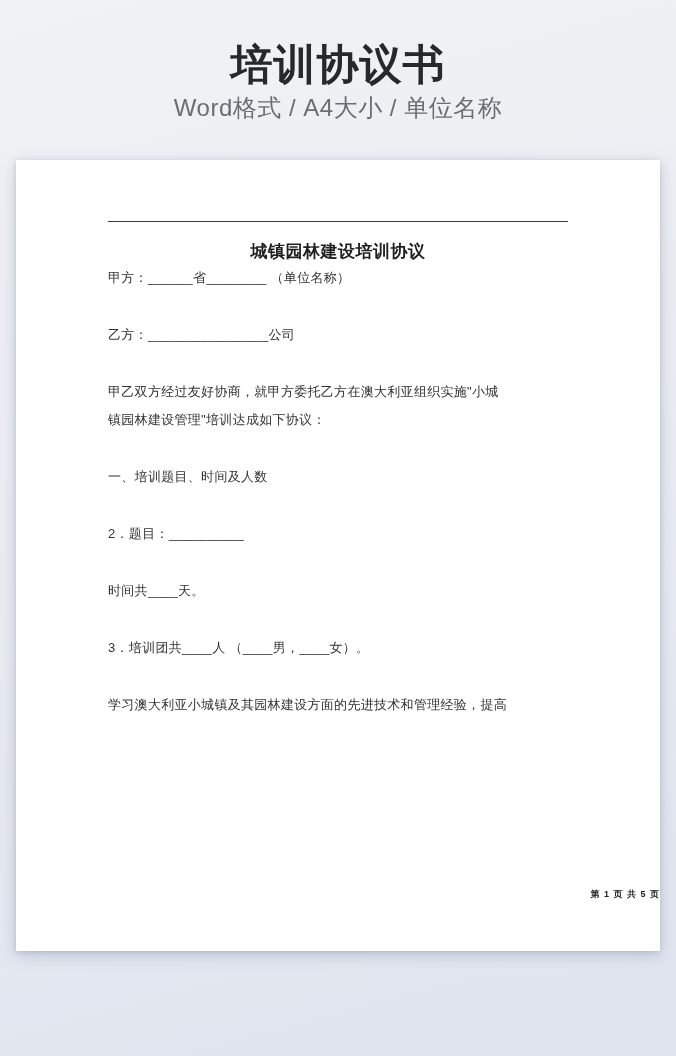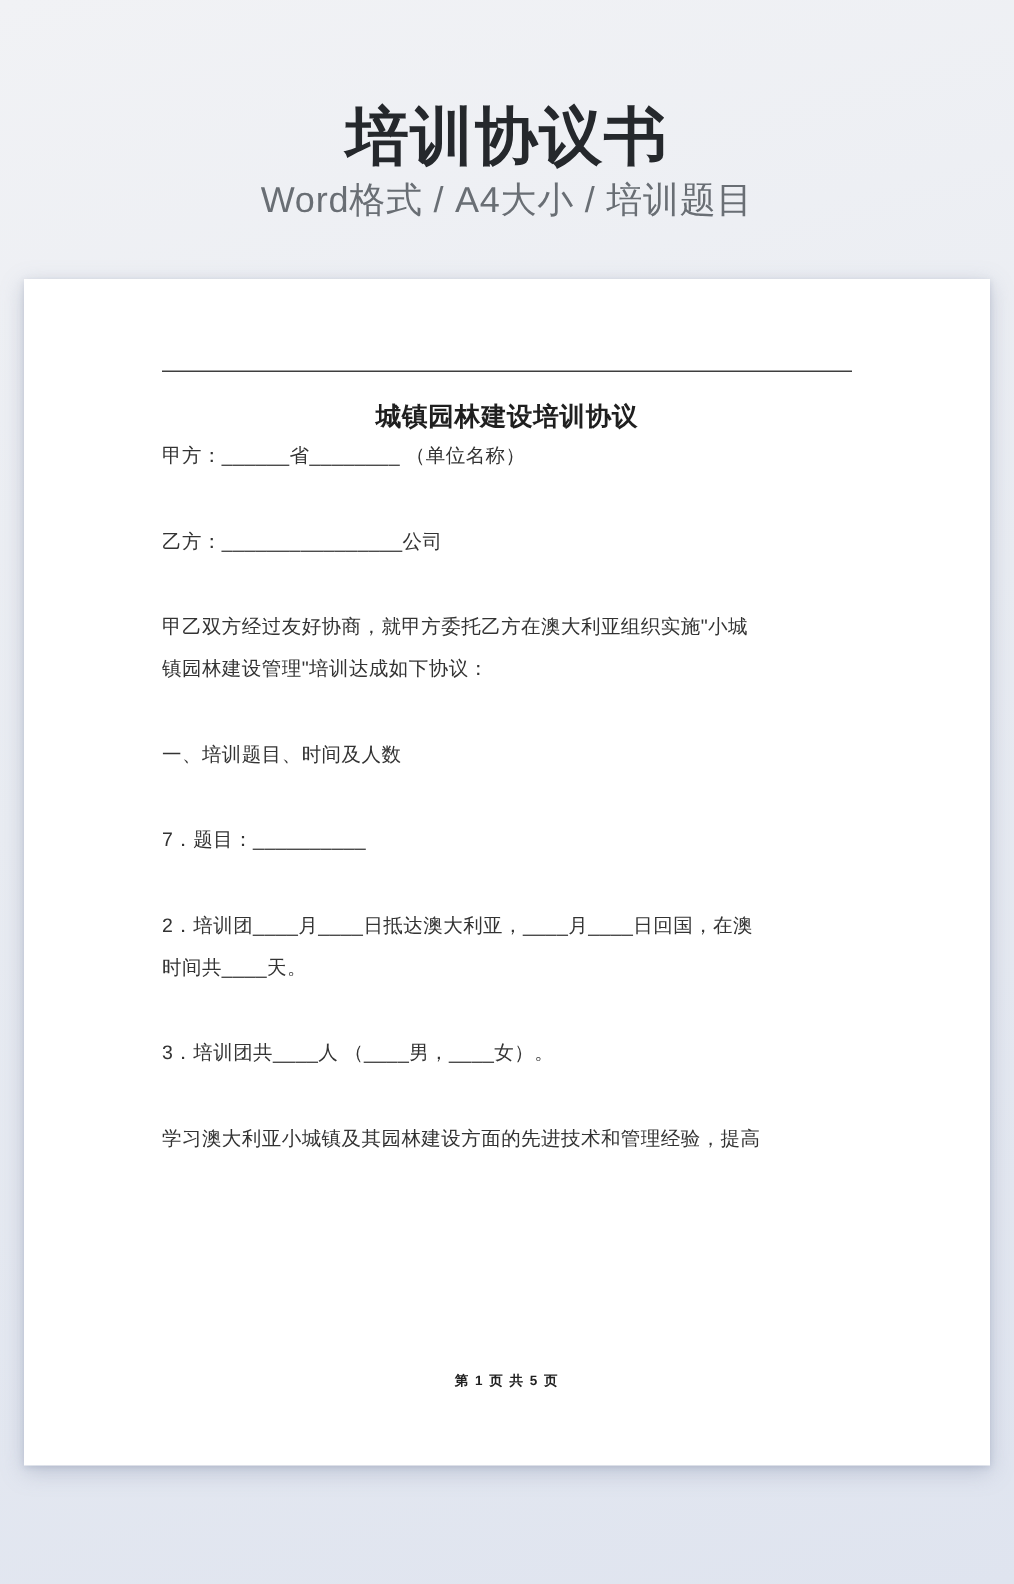--- a/index.html
+++ b/index.html
@@ -6,21 +6,21 @@
   html, body {
     width: 676px; height: 1056px;
     font-family: "Liberation Sans", "DejaVu Sans", sans-serif;
     overflow: hidden;
   }
   body {
     background: linear-gradient(165deg, #f1f2f5 0%, #e9ecf2 45%, #dfe4ef 100%);
   }
 
   
-  .banner { padding-top: 66px; text-align: center; }
+  .banner { padding-top: 40px; text-align: center; }
   .banner-title {
     font-size: 42px; line-height: 50px; font-weight: 700;
     color: #25282c; letter-spacing: 1px;
   }
   .banner-subtitle {
     margin-top: 2px; font-size: 24px; line-height: 32px;
     color: #696e74; letter-spacing: 0.5px;
   }
 
   
@@ -48,32 +48,32 @@
   .doc-body { }
   .doc-block { margin-bottom: 29px; }
   .doc-line {
     font-size: 13px; line-height: 28px;
     color: #333333; letter-spacing: 0.3px;
     white-space: nowrap;
   }
   .doc-footer {
     position: absolute;
     left: 0; right: 0; bottom: 51px;
-    text-align: center;
+    text-align: right;
     font-size: 9px; line-height: 12px; font-weight: 700;
     color: #222222; letter-spacing: 1px;
     white-space: nowrap;
   }
 </style>
 </head>
 <body>
 
 <div class="banner">
   <div class="banner-title">培训协议书</div>
-  <div class="banner-subtitle">Word格式 / A4大小 / 培训题目</div>
+  <div class="banner-subtitle">Word格式 / A4大小 / 单位名称</div>
 </div>
 
 <div class="doc-page">
   <div class="doc-rule"></div>
   <div class="doc-title">城镇园林建设培训协议</div>
 
   <div class="doc-body">
     <div class="doc-block">
       <div class="doc-line">甲方：______省________ （单位名称）</div>
     </div>
@@ -81,24 +81,23 @@
       <div class="doc-line">乙方：________________公司</div>
     </div>
     <div class="doc-block">
       <div class="doc-line">甲乙双方经过友好协商，就甲方委托乙方在澳大利亚组织实施"小城</div>
       <div class="doc-line">镇园林建设管理"培训达成如下协议：</div>
     </div>
     <div class="doc-block">
       <div class="doc-line">一、培训题目、时间及人数</div>
     </div>
     <div class="doc-block">
-      <div class="doc-line">7．题目：__________</div>
+      <div class="doc-line">2．题目：__________</div>
     </div>
     <div class="doc-block">
-      <div class="doc-line">2．培训团____月____日抵达澳大利亚，____月____日回国，在澳</div>
       <div class="doc-line">时间共____天。</div>
     </div>
     <div class="doc-block">
       <div class="doc-line">3．培训团共____人 （____男，____女）。</div>
     </div>
     <div class="doc-block">
       <div class="doc-line">学习澳大利亚小城镇及其园林建设方面的先进技术和管理经验，提高</div>
     </div>
   </div>
 

